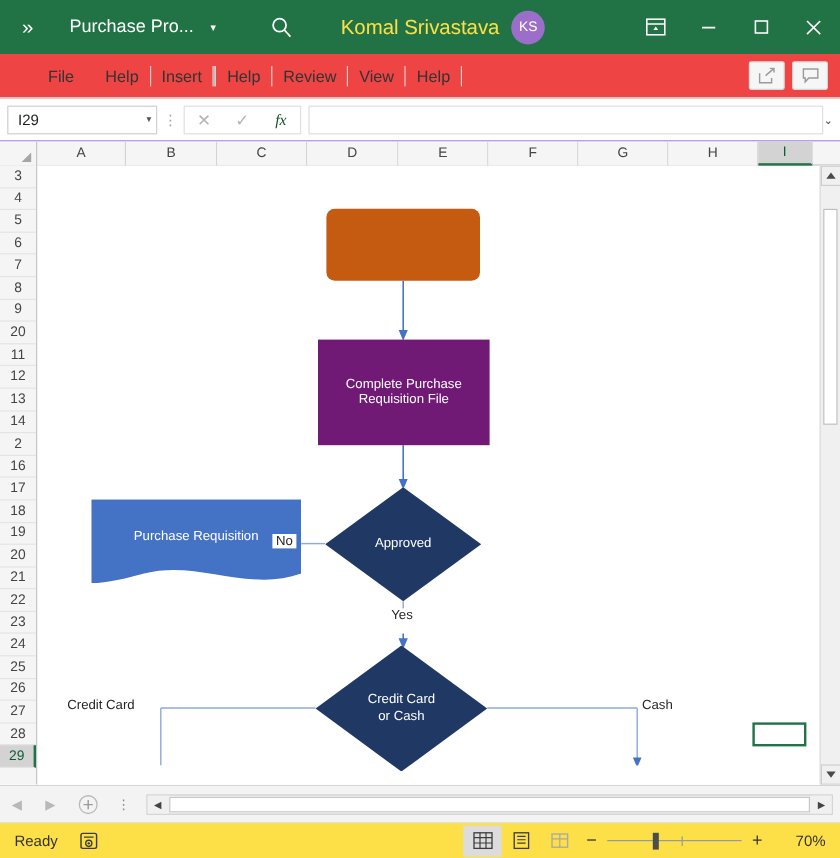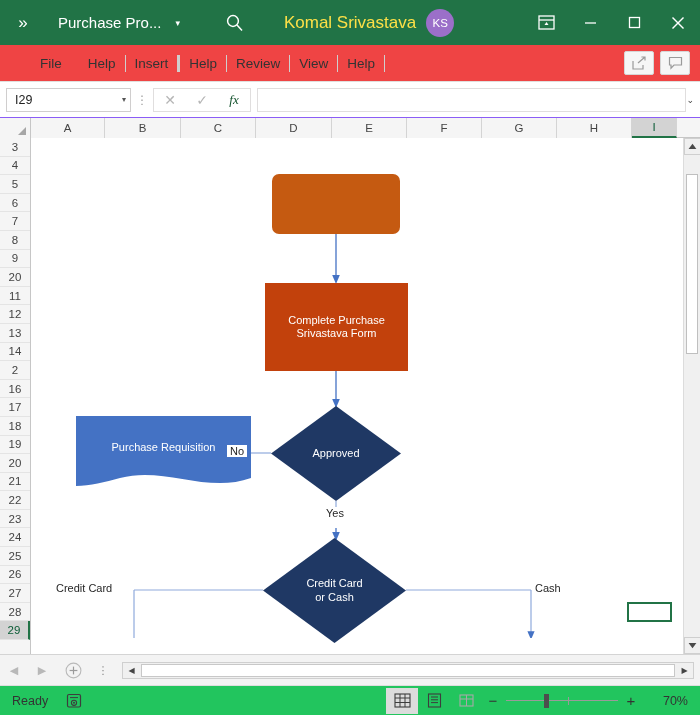--- a/index.html
+++ b/index.html
@@ -198,21 +198,21 @@
     display: flex; align-items: center; justify-content: center;
     text-align: center; color: #ffffff;
     line-height: 1.22;
     cursor: pointer;
   }
   .sh-start {
     border-radius: 7px;
     background: #C55A11;
     font-size: 14px;
   }
-  .sh-proc { background: #c2410c; font-size: 11px; }
+  .sh-proc { background: #701a75; font-size: 11px; }
   .sh-doc {
     background: #4472C4; font-size: 11px;
     -webkit-clip-path: path("M0,0 L175,0 L175,62 C131,78 88,50 44,62 C29,66 14,70 0,70 Z");
     clip-path: path("M0,0 L175,0 L175,62 C131,78 88,50 44,62 C29,66 14,70 0,70 Z");
   }
   .sh-dia {
     background: #1F3864; font-size: 11px;
     -webkit-clip-path: polygon(50% 0%, 100% 50%, 50% 100%, 0% 50%);
     clip-path: polygon(50% 0%, 100% 50%, 50% 100%, 0% 50%);
   }
@@ -275,21 +275,21 @@
   }
   .hs-btn {
     width: 17px; height: 15px;
     display: flex; align-items: center; justify-content: center;
     font-size: 8px; color: #444; cursor: pointer; background: #f0f0f0;
   }
   .hs-track { flex: 1; height: 13px; background: #ffffff; border: 1px solid #c8c8c8; margin: 0 1px; cursor: pointer; }
 
   
   .statusbar {
-    height: 30px; background: #22c55e;
+    height: 30px; background: #fde047;
     display: flex; align-items: center;
     border-top: 1px solid #dedede;
     flex: 0 0 30px; padding: 0 12px;
   }
   .st-ready { font-size: 12.5px; color: #333; }
   .st-rec {
     margin-left: 16px; width: 22px; height: 22px;
     display: flex; align-items: center; justify-content: center;
     cursor: pointer;
   }
@@ -489,21 +489,21 @@
 
             <line x1="375" y1="452" x2="500" y2="452" stroke="#8FAADC" stroke-width="1.2"></line>
             <line x1="500" y1="452" x2="500" y2="498" stroke="#8FAADC" stroke-width="1.2" marker-end="url(#ah)"></line>
           </svg>
 
           <div class="shape sh-start" style="left:241px;top:36px;width:128px;height:60px;"></div>
 
 
           <div class="shape sh-proc" style="left:234px;top:145px;width:143px;height:88px;flex-direction:column;">
             <span>Complete Purchase</span>
-            <span>Srivastava Form</span>
+            <span>Requisition File</span>
           </div>
 
           <div class="shape sh-dia" style="left:240px;top:268px;width:130px;height:95px;">
             <span>Approved</span>
           </div>
 
           <div class="shape sh-doc" style="left:45px;top:278px;width:175px;height:70px;">
             <span style="margin-top:-6px">Purchase Requisition</span>
           </div>
 

